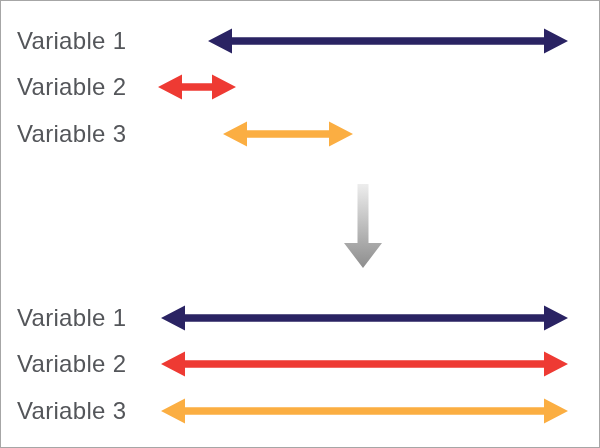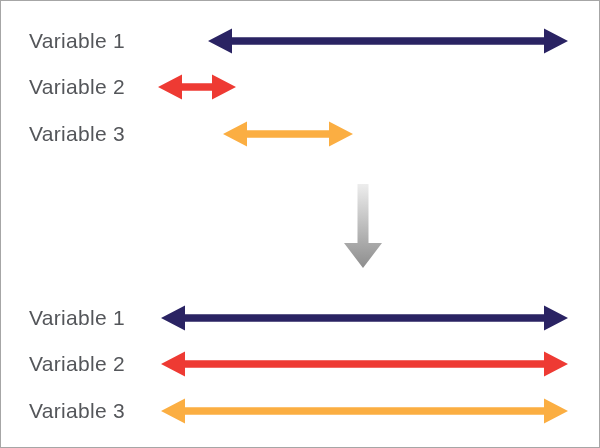--- a/index.html
+++ b/index.html
@@ -8,24 +8,24 @@
     width: 600px;
     height: 448px;
     box-sizing: border-box;
     border: 1px solid #a6a6a6;
     background: #ffffff;
     overflow: hidden;
     font-family: "Liberation Sans", "DejaVu Sans", sans-serif;
   }
   .var-label {
     position: absolute;
-    left: 28px;
+    left: 16px;
     height: 28px;
     line-height: 28px;
-    font-size: 21px;
+    font-size: 24px;
     letter-spacing: 0.3px;
     color: #54565a;
     white-space: nowrap;
   }
   svg.layer {
     position: absolute;
     left: 0; top: 0;
     width: 600px; height: 448px;
     pointer-events: none;
   }

